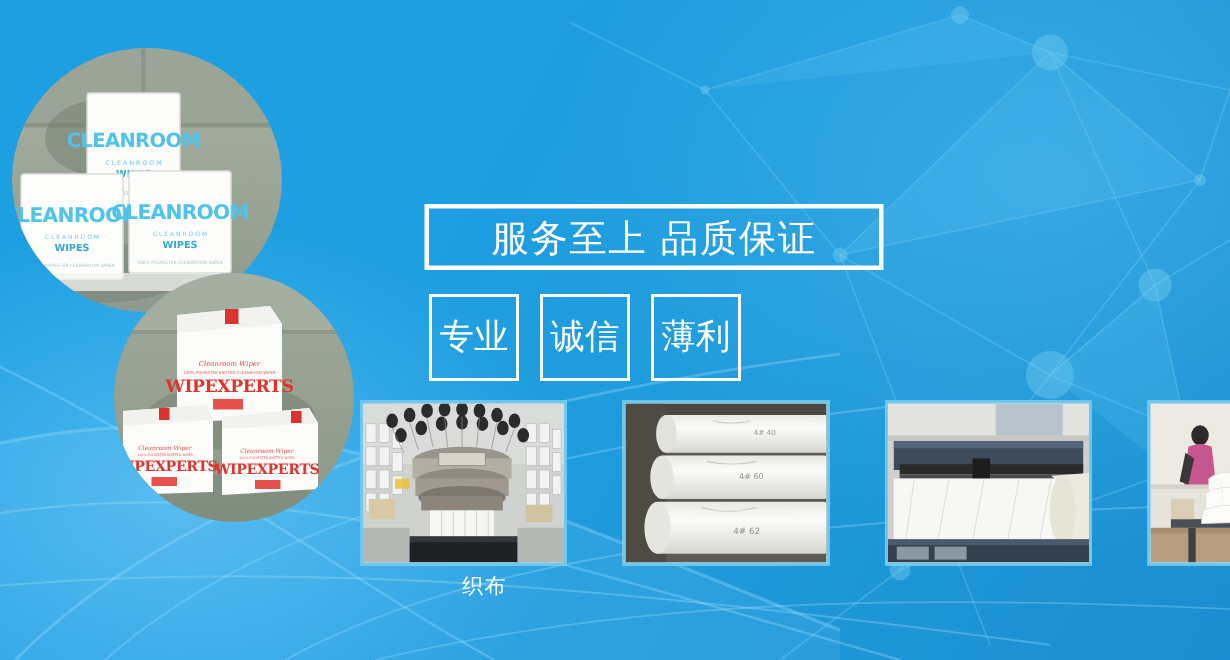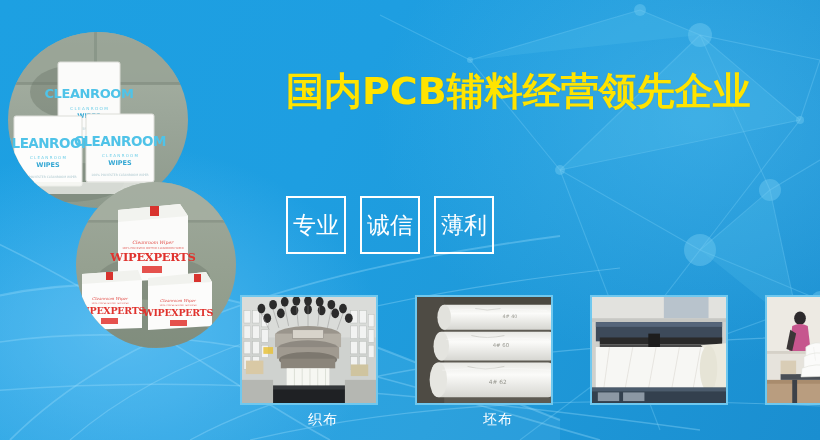--- a/index.html
+++ b/index.html
@@ -59,21 +59,21 @@
     display:flex;align-items:center;justify-content:center;
     color:#ffffff;font-size:23px;font-weight:500;letter-spacing:0px;
     line-height:1;white-space:nowrap;
   }
 
   
   #thumbs{
     position:absolute;left:240px;top:267px;
     display:flex;gap:9px;
   }
-  .thumb-cell{width:166px;margin-top:28px;}
+  .thumb-cell{width:166px;}
   .thumb-frame{
     width:138px;height:110px;box-sizing:border-box;
     border:2px solid #6fc8ef;overflow:hidden;position:relative;background:#d8d8d0;
   }
   .thumb-frame svg{position:absolute;inset:0;width:100%;height:100%;}
   .thumb-caption{
     margin-top:7px;text-align:center;color:#ffffff;
     font-size:14px;line-height:1;letter-spacing:1px;
   }
 </style>
@@ -226,22 +226,24 @@
         <path d="M72 96 L130 90 L136 100 L72 104 Z" fill="#f1f2ee"></path>
         <rect x="118" y="92" width="7" height="8" fill="#d8332e"></rect>
         <text x="102" y="120" font-family="'DejaVu Serif',serif" font-size="4" fill="#e24a45" text-anchor="middle" font-style="italic">Cleanroom Wiper</text>
         <text x="102" y="124" font-family="'DejaVu Sans',sans-serif" font-size="2.2" fill="#e4635e" text-anchor="middle">100% POLYESTER KNITTED WIPER</text>
         <text x="102" y="134" font-family="'DejaVu Serif',serif" font-size="9.5" font-weight="bold" fill="#e0332e" text-anchor="middle" letter-spacing="-0.3">WIPEXPERTS</text>
         <rect x="94" y="138" width="17" height="6" fill="#e0332e" opacity="0.85"></rect>
       </g>
     </svg>
   </div>
 
-  <div id="headline">国内PCB辅料经营领先企业</div>
-
+
+  <div id="subtitle-box">
+    <span id="subtitle-text">服务至上 品质保证</span>
+  </div>
 
   <div id="badges">
     <div class="badge">专业</div>
     <div class="badge">诚信</div>
     <div class="badge">薄利</div>
   </div>
 
   <div id="thumbs">
 
     <div class="thumb-cell">
@@ -368,21 +370,20 @@
             <path d="M52 72 q18 5 38 0" stroke="#cacac4" stroke-width="0.8" fill="none"></path>
             <text x="74" y="90" font-family="'DejaVu Sans',sans-serif" font-size="6" fill="#94948c">4# 62</text>
           </g>
           <g stroke="#ffffff" stroke-opacity="0.35" stroke-width="1" fill="none">
             <path d="M34 14 q40 -3 100 0"></path>
             <path d="M30 44 q46 -3 106 0"></path>
             <path d="M26 76 q52 -4 112 0"></path>
           </g>
         </svg>
       </div>
-      <div class="thumb-caption">坯布</div>
     </div>
 
     <div class="thumb-cell">
       <div class="thumb-frame">
         <svg viewBox="0 0 138 110" preserveAspectRatio="none">
           <rect width="138" height="110" fill="#cfd0cc"></rect>
           <rect x="0" y="0" width="138" height="26" fill="#e2e2de"></rect>
           <rect x="0" y="22" width="138" height="4" fill="#c7c8c4"></rect>
           <rect x="74" y="0" width="46" height="22" fill="#b8c3cc"></rect>
 

